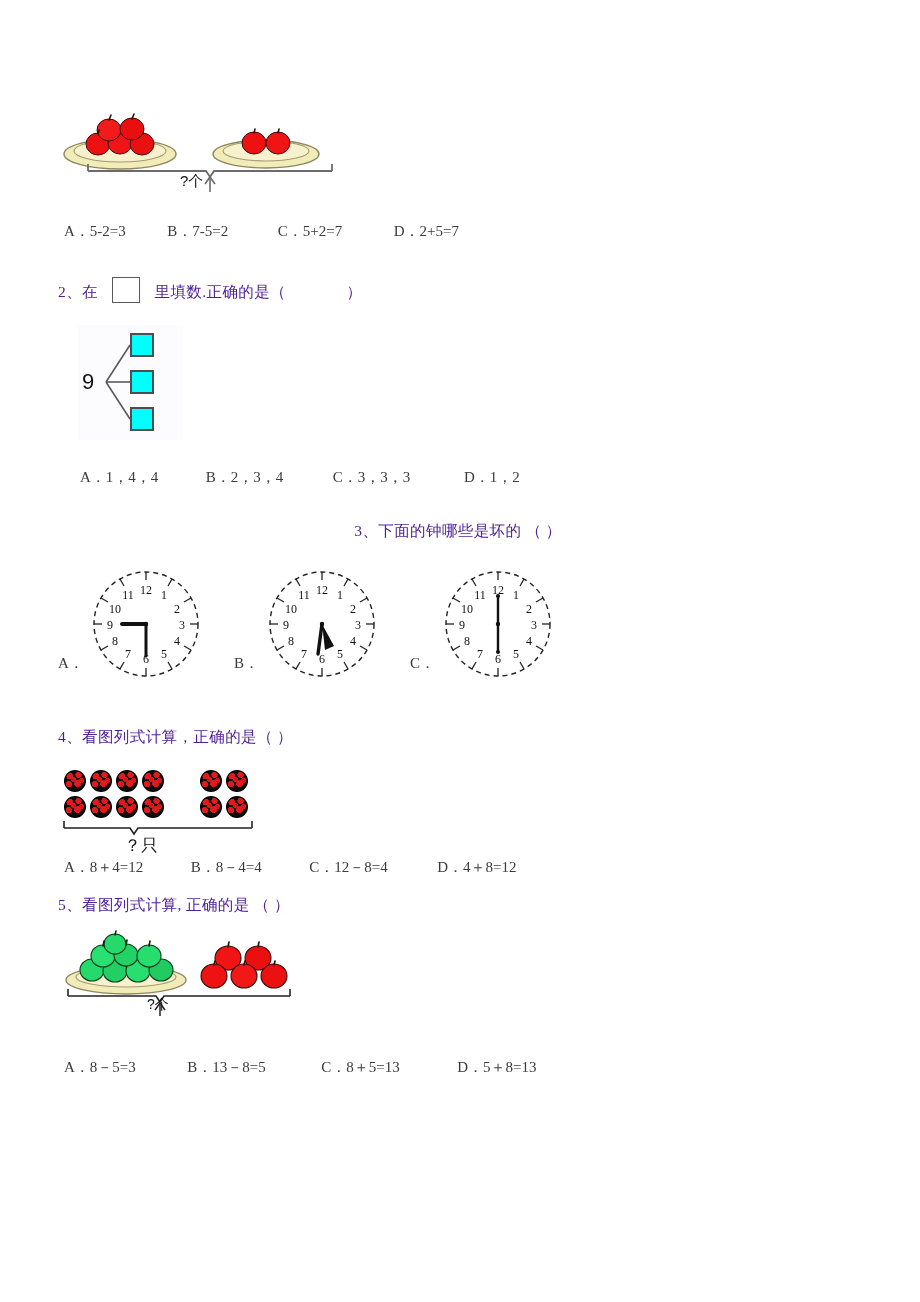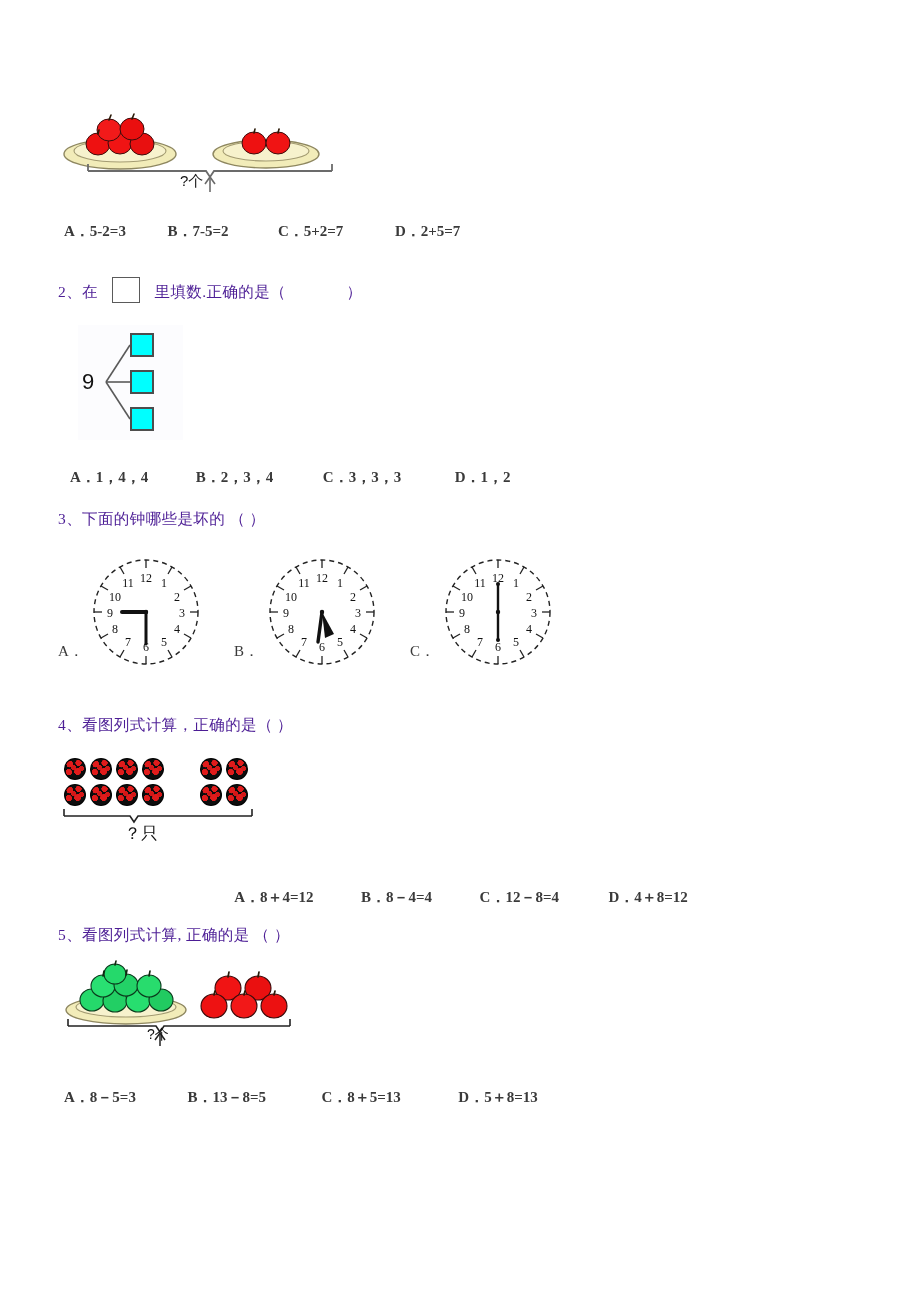--- a/index.html
+++ b/index.html
@@ -34,21 +34,20 @@
     font-size: 15.5px;
     letter-spacing: 0.4px;
     color: #4c1d95;
     white-space: nowrap;
   }
   .opt-row {
     font-size: 15px;
     color: #3a3a3a;
     white-space: nowrap;
     font-family: "Liberation Serif", "DejaVu Serif", serif;
-    font-weight: bold;
   }
   .opt {
     display: inline-block;
   }
   .inline-box {
     display: inline-block;
     width: 26px;
     height: 24px;
     border: 1.6px solid #5a5a5a;
     vertical-align: -6px;
@@ -199,32 +198,32 @@
         <line x1="28" y1="57" x2="52" y2="20" stroke="#5a5a5a" stroke-width="1.6"></line>
         <line x1="28" y1="57" x2="52" y2="57" stroke="#5a5a5a" stroke-width="1.6"></line>
         <line x1="28" y1="57" x2="52" y2="94" stroke="#5a5a5a" stroke-width="1.6"></line>
       </svg>
       <div class="split-num">9</div>
       <div class="cyan-box" style="left:52px; top:8px;"></div>
       <div class="cyan-box" style="left:52px; top:45px;"></div>
       <div class="cyan-box" style="left:52px; top:82px;"></div>
     </div>
 
-    <div class="opt-row" style="margin-top:28px; margin-left:12px;">
+    <div class="opt-row" style="margin-top:28px; margin-left:22px;">
       <span class="opt">A．1，4，4</span>
       <span style="display:inline-block;width:40px"></span>
       <span class="opt">B．2，3，4</span>
       <span style="display:inline-block;width:42px"></span>
       <span class="opt">C．3，3，3</span>
       <span style="display:inline-block;width:46px"></span>
       <span class="opt">D．1，2</span>
     </div>
   </div>
 
-  <div class="blk" style="margin-top:22px;">
+  <div class="blk" style="margin-top:34px;text-align:center;">
     <div class="q-line">3、下面的钟哪些是坏的  （            ）</div>
 
     <div class="clocks-row" style="margin-top:22px;">
 
       <div class="clock-holder" style="left:28px;">
         <svg width="120" height="120" viewBox="0 0 120 120">
           <circle cx="60" cy="60" r="52" fill="#ffffff" stroke="#222" stroke-width="1.4" stroke-dasharray="5 4"></circle>
           <g stroke="#222" stroke-width="1.3">
             <line x1="60" y1="8" x2="60" y2="16"></line>
                 <line x1="60" y1="104" x2="60" y2="112"></line>
@@ -365,21 +364,21 @@
       <div class="bug" style="left:164px; top:30px;"></div>
 
       <svg width="260" height="92" viewBox="0 0 260 92" style="position:absolute;left:0;top:0;">
         <path d="M2 62 L68 62 L72 68 L76 62 L190 62" fill="none" stroke="#222" stroke-width="1.6"></path>
         <line x1="2" y1="62" x2="2" y2="55" stroke="#222" stroke-width="1.6"></line>
         <line x1="190" y1="62" x2="190" y2="55" stroke="#222" stroke-width="1.6"></line>
       </svg>
       <div style="position:absolute; left:62px; top:68px; font-size:17px; font-family:'Liberation Sans', sans-serif; color:#111;">？只</div>
     </div>
 
-    <div class="opt-row" style="margin-top:42px; margin-left:6px;text-align:center;">
+    <div class="opt-row" style="margin-left:6px;">
       <span class="opt">A．8＋4=12</span>
       <span style="display:inline-block;width:40px"></span>
       <span class="opt">B．8－4=4</span>
       <span style="display:inline-block;width:40px"></span>
       <span class="opt">C．12－8=4</span>
       <span style="display:inline-block;width:42px"></span>
       <span class="opt">D．4＋8=12</span>
     </div>
   </div>
 

